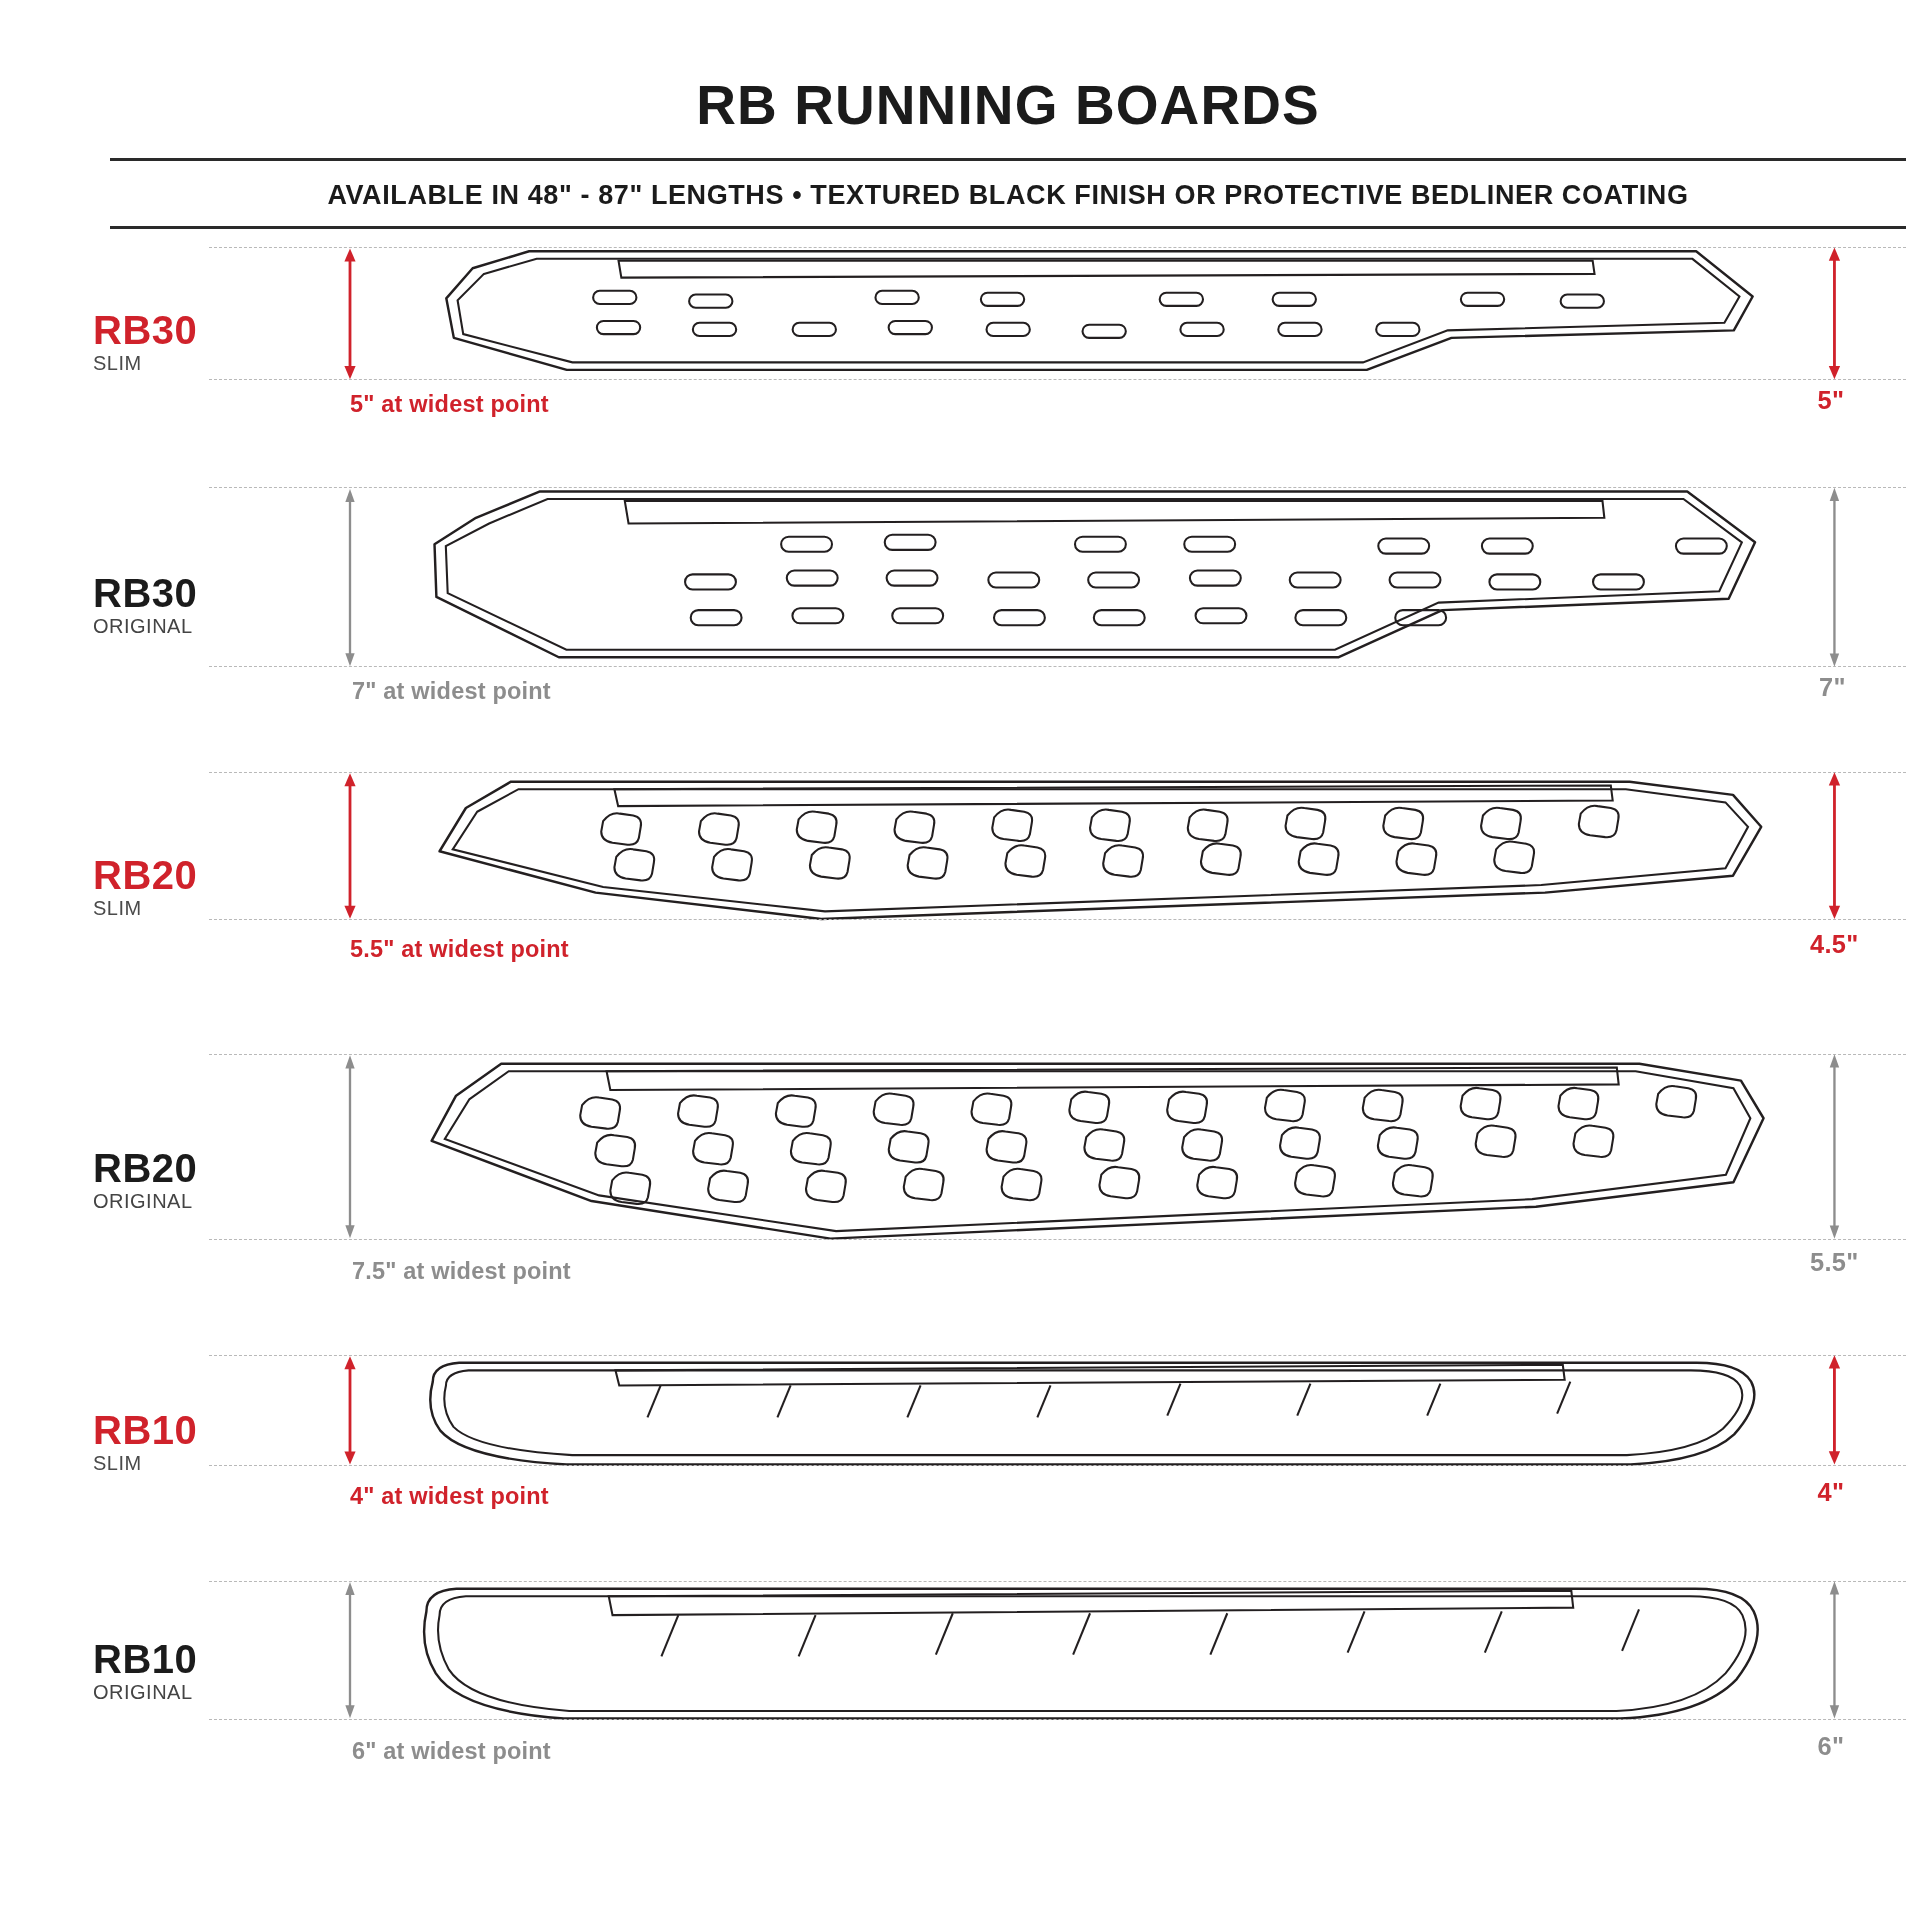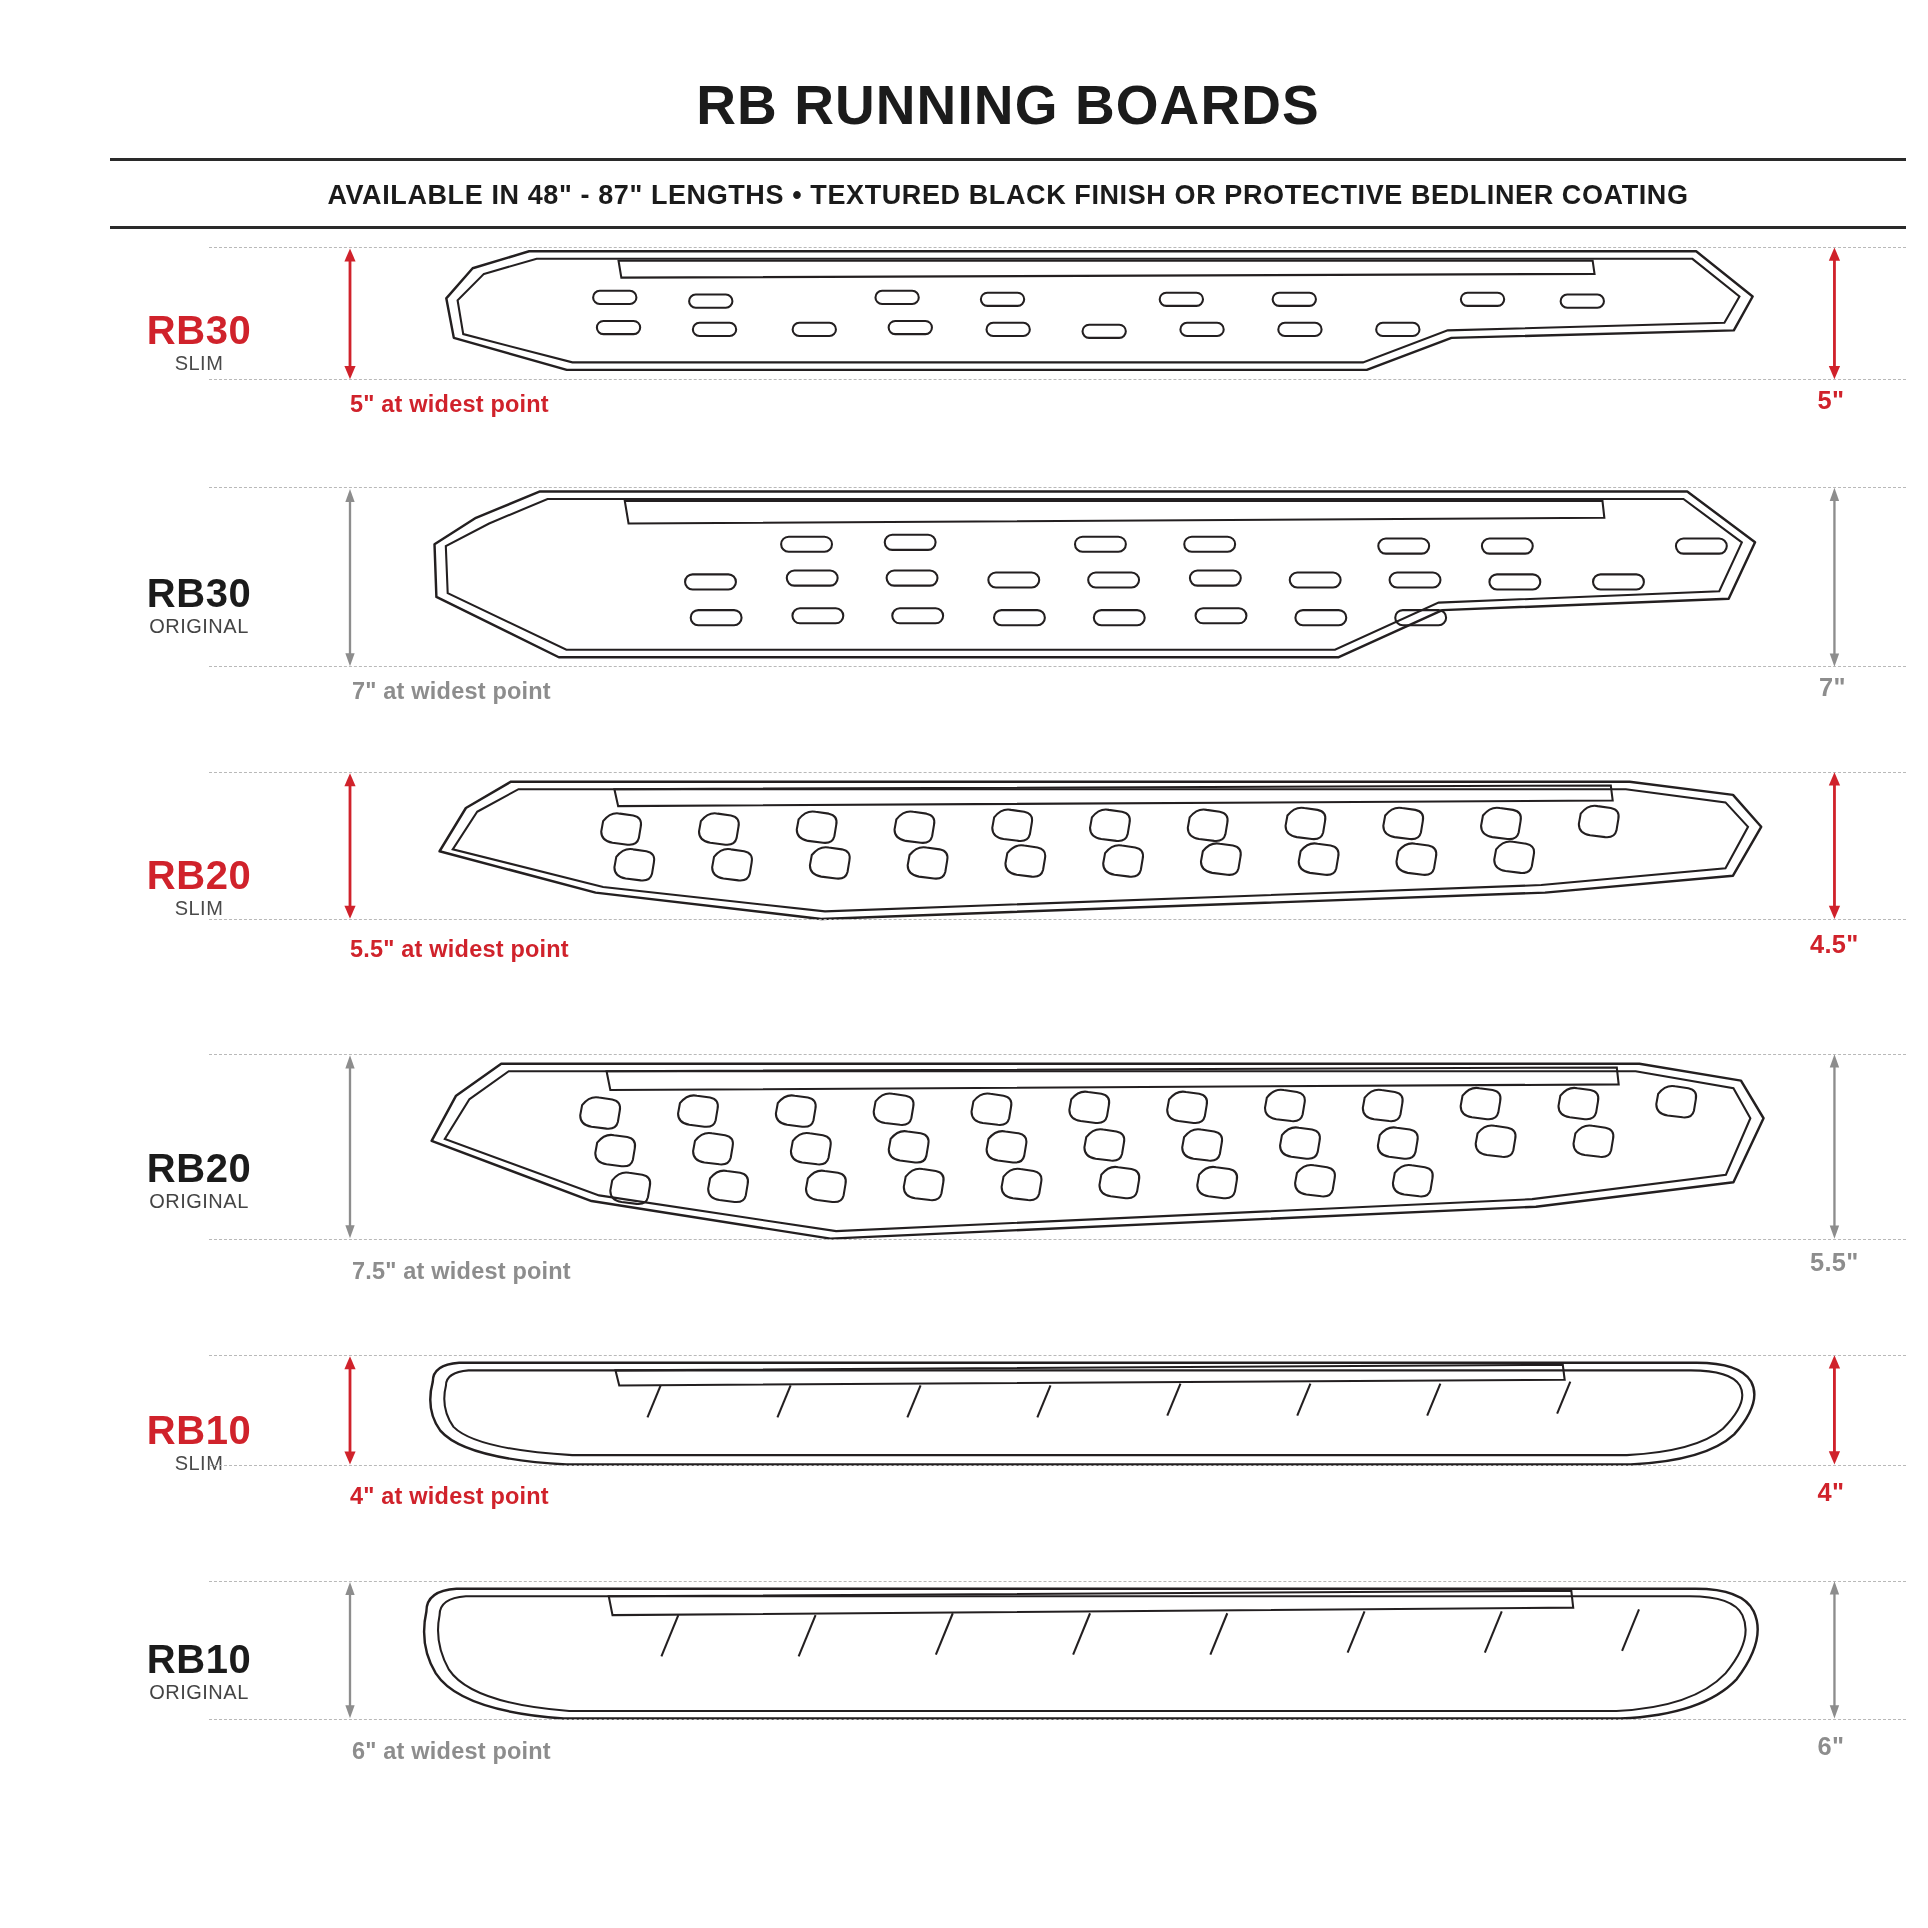--- a/index.html
+++ b/index.html
@@ -56,21 +56,21 @@
   .label-col {
     width: 212px;
     flex: 0 0 212px;
     position: relative;
   }
   .label-inner {
     position: absolute;
     right: 17px;
     top: 50%;
     transform: translateY(-60%);
-    text-align: center;
+    text-align: left;
     width: 100%;
   }
   .label-model {
     font-size: 40px;
     font-weight: 800;
     letter-spacing: 0.5px;
     line-height: 1.05;
   }
   .label-variant {
     font-size: 20px;

